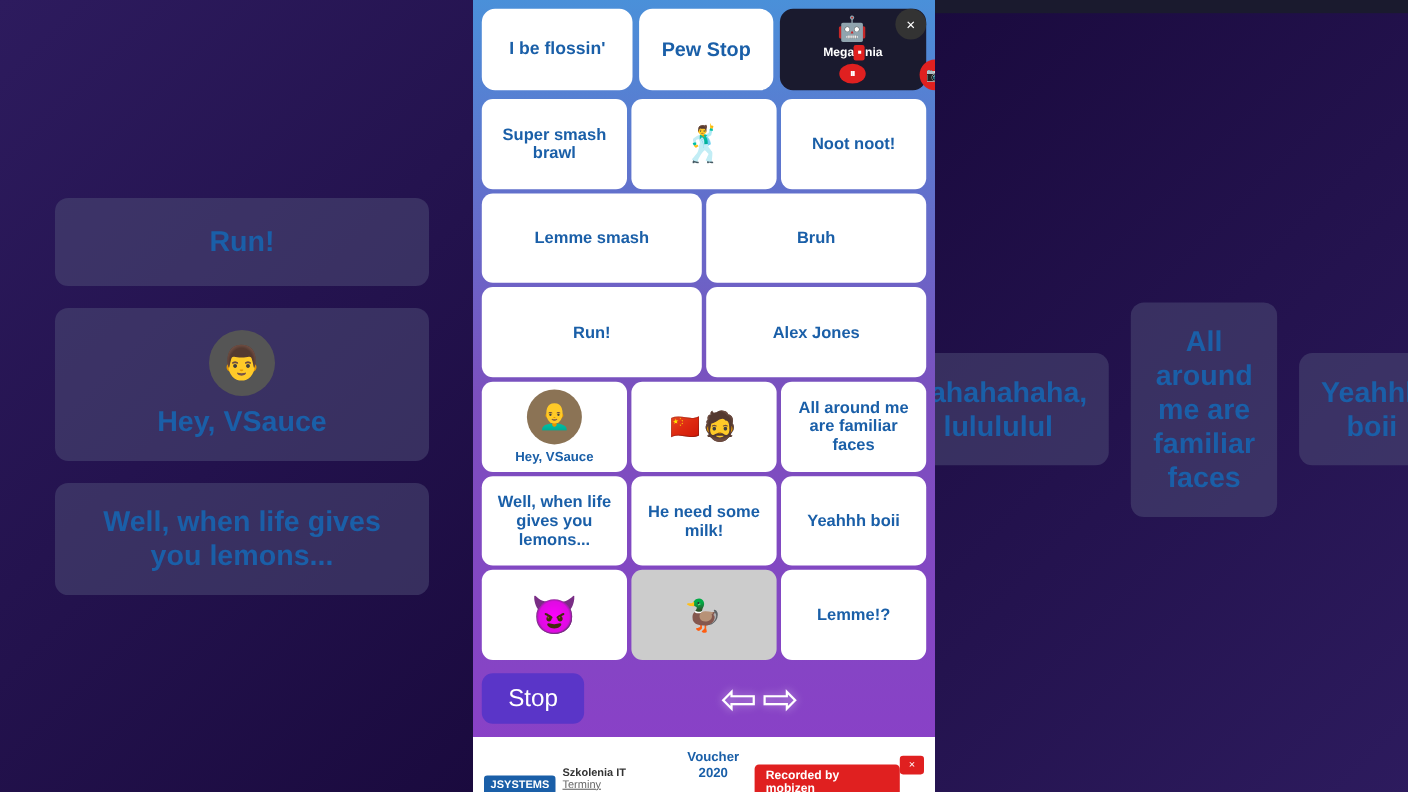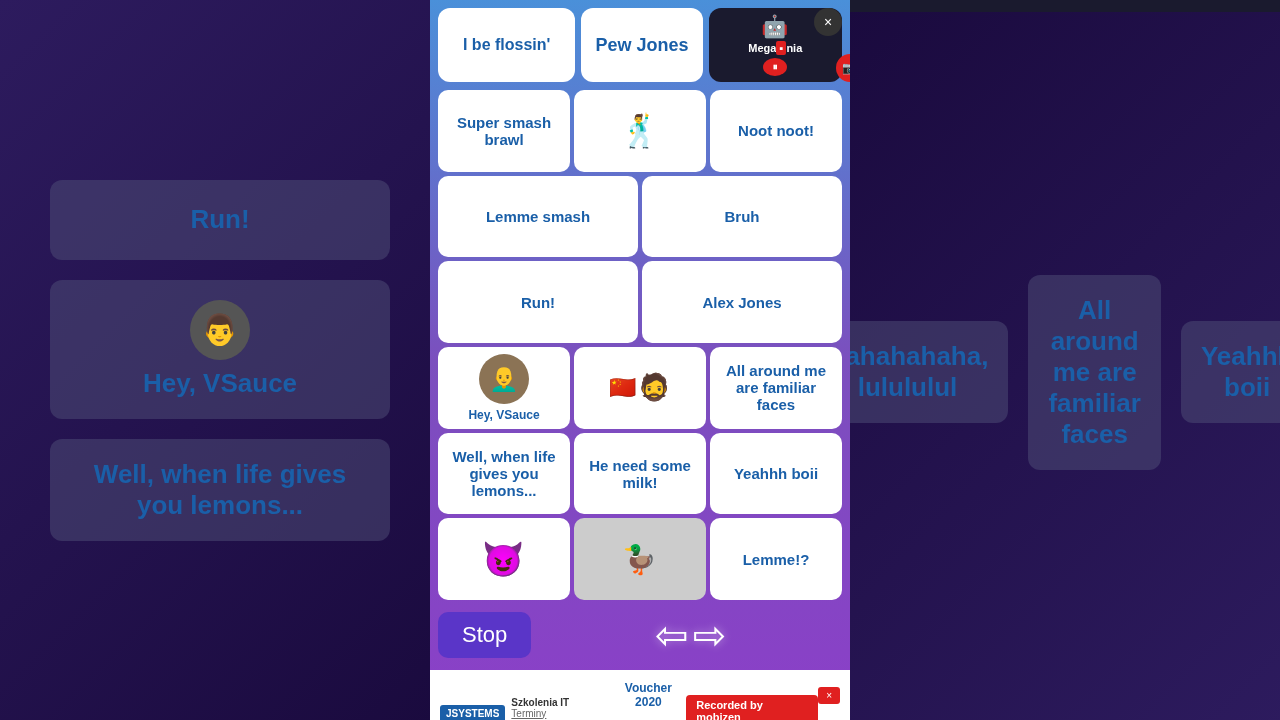--- a/index.html
+++ b/index.html
@@ -381,21 +381,21 @@
   </div>
 </div>
 
 <div class="phone-container">
 
   <div class="top-bar">
     <div class="btn-flossin">
       <span>I be flossin'</span>
     </div>
     <div class="btn-pewnews">
-      <span>Pew Jones</span>
+      <span>Pew Stop</span>
     </div>
     <div class="btn-megalonia">
       <div class="megalonia-icon">🤖</div>
       <span style="font-size:11px;">Mega<span style="background:#e02020;padding:1px 3px;border-radius:2px;">▪</span>nia</span>
       <div class="pause-indicator">⏸</div>
     </div>
     <div class="close-btn">
       <span>×</span>
     </div>
     <div class="record-btn">

